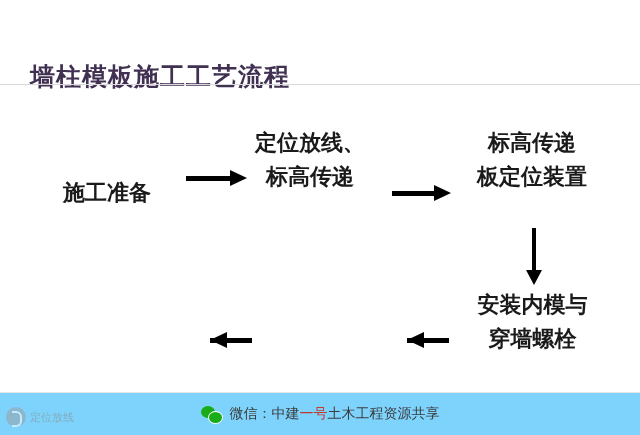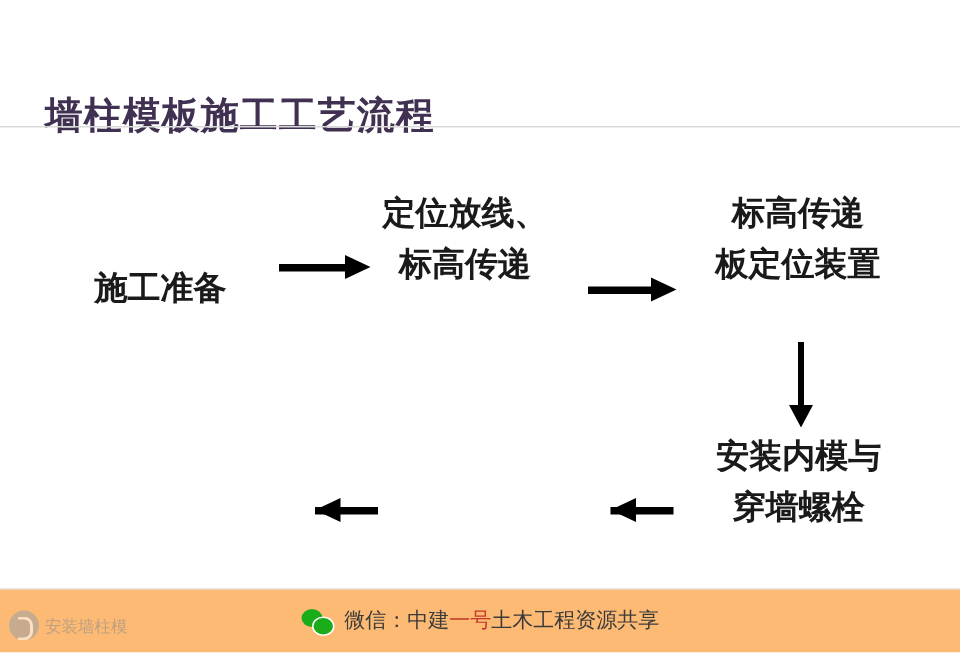--- a/index.html
+++ b/index.html
@@ -137,21 +137,21 @@
   #arrow-5 .shaft { width: 42px; }
   #arrow-5 .head-l { left: 0px; }
 
   
   .footer {
     position: absolute;
     left: 0;
     bottom: 0;
     width: 640px;
     height: 42px;
-    background: #fdba74;
+    background: #7dd3fc;
     border-top: 1px solid #e6e6e6;
     display: flex;
     align-items: center;
     justify-content: center;
   }
   .footer-inner {
     display: flex;
     align-items: center;
     gap: 8px;
   }
@@ -251,16 +251,16 @@
       <span class="wechat-icon">
         <span class="b1"></span>
         <span class="b2"></span>
       </span>
       <span class="footer-text"><span>微信：中建</span><span class="hl">一号</span><span>土木工程资源共享</span></span>
     </div>
   </div>
 
   <div class="watermark">
     <span class="wm-circle"></span>
-    <span class="wm-text">安装墙柱模</span>
+    <span class="wm-text">定位放线</span>
   </div>
 
 </div>
 
 </body></html>

